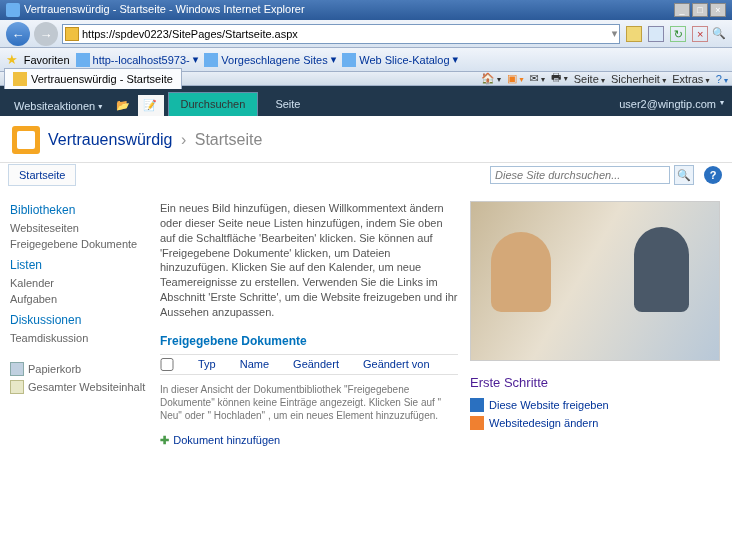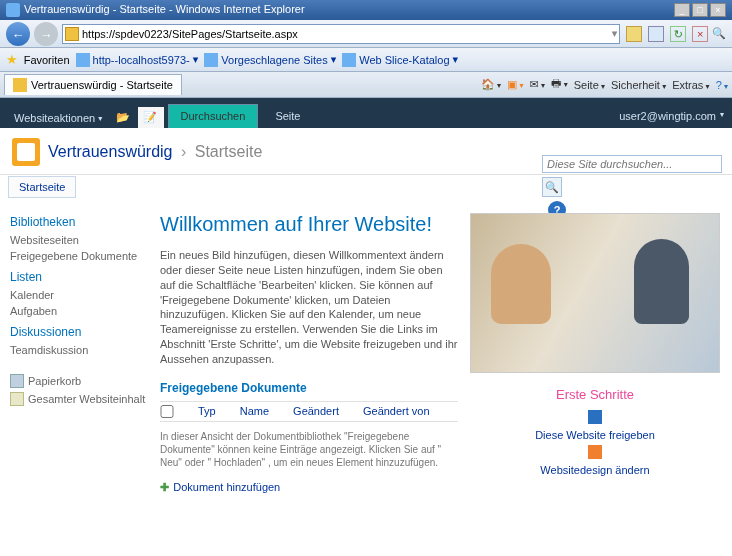--- a/index.html
+++ b/index.html
@@ -19,21 +19,21 @@
 .addr-btn { width: 16px; height: 16px; margin-left: 2px; }
 .search-box { width: 140px; background: #fff; border: 1px solid #7a9ac0; height: 20px; display: flex; align-items: center; padding: 0 3px; }
 .bing-icon { width: 12px; height: 12px; background: #f08020; border-radius: 2px; margin-right: 3px; }
 .search-text { color: #888; font-style: italic; font-size: 11px; }
 
 .ie-fav { background: linear-gradient(#f0f4fa, #d8e3f0); padding: 2px 6px; display: flex; align-items: center; gap: 6px; height: 24px; border-bottom: 1px solid #a0b0c8; font-size: 11px; }
 .fav-star { color: #f0c020; font-size: 13px; }
 .fav-link { color: #003399; display: flex; align-items: center; gap: 3px; }
 .sm-ico { width: 14px; height: 14px; }
 
-.ie-tabs { background: linear-gradient(#e8eef6, #d0dce8); padding: 2px 4px; display: flex; align-items: center; height: 26px; border-bottom: 1px solid #a0b0c8; }
+.ie-tabs { background: linear-gradient(#e8eef6, #d0dce8); padding: 2px 4px; display: flex; align-items: center; height: 14px; border-bottom: 1px solid #a0b0c8; }
 .ie-tab { background: #fafcfe; border: 1px solid #a0b0c8; border-bottom: none; padding: 3px 8px; font-size: 11px; display: flex; align-items: center; gap: 4px; }
 .ie-tabs-right { margin-left: auto; display: flex; gap: 6px; align-items: center; font-size: 11px; }
 .cmd-item { color: #333; }
 .cmd-item.dd::after { content: " ▾"; font-size: 8px; }
 
 
 .sp-ribbon { background: #21374c; color: #fff; height: 30px; display: flex; align-items: flex-end; padding: 0 8px; }
 .sp-ribbon-left { display: flex; align-items: flex-end; gap: 4px; height: 100%; }
 .site-actions { color: #cfe0ef; font-size: 11px; padding: 4px 6px; display: flex; align-items: center; gap: 3px; }
 .ribbon-tab { padding: 5px 12px 6px; font-size: 11px; color: #cfe0ef; border: 1px solid transparent; border-bottom: none; }
@@ -44,21 +44,21 @@
 .sp-title { padding: 10px 12px 8px; display: flex; align-items: center; gap: 8px; border-bottom: 1px solid #e0e0e0; }
 .sp-logo { width: 28px; height: 28px; background: #f5a623; border-radius: 3px; position: relative; }
 .sp-logo::before { content: ""; position: absolute; inset: 5px; background: #fff; border-radius: 2px; }
 .sp-title-text { font-size: 16px; color: #003399; }
 .sp-title-sep { color: #999; margin: 0 4px; }
 .sp-title-sub { color: #888; }
 
 
 .sp-topnav { display: flex; align-items: center; padding: 0 10px 4px 8px; height: 28px; }
 .sp-topnav-tab { background: #fbfbfb; border: 1px solid #c8d8e8; padding: 4px 10px; color: #003399; font-size: 11px; }
-.sp-search { margin-left: auto; display: flex; align-items: flex-start; gap: 4px; flex-direction: column; }
+.sp-search { margin-left: auto; display: flex; align-items: center; gap: 4px; }
 .sp-search input { width: 180px; height: 18px; border: 1px solid #a8c0d8; padding: 0 4px; font-style: italic; color: #888; font-size: 11px; }
 .sp-search-btn { width: 20px; height: 20px; border: 1px solid #a8c0d8; background: #eaf2fa; color: #0060b0; text-align: center; line-height: 18px; }
 .help-ico { width: 18px; height: 18px; border-radius: 50%; background: #2a70c0; color: #fff; text-align: center; line-height: 18px; font-weight: bold; margin-left: 6px; }
 
 
 .sp-body { display: flex; }
 .sp-left { width: 150px; padding: 6px 4px 6px 10px; }
 .ql-head { color: #0072bc; font-size: 12px; margin: 6px 0 3px; }
 .ql-link { color: #666; font-size: 11px; padding: 2px 0; display: block; }
 .ql-bottom { margin-top: 14px; }
@@ -78,22 +78,22 @@
 .doclib-hdr .chk { width: 14px; }
 .doclib-hdr span { color: #003399; }
 .doclib-empty { font-size: 10px; color: #777; padding: 8px 0; line-height: 1.3; }
 .add-doc { color: #003399; font-size: 11px; display: flex; align-items: center; gap: 4px; margin-top: 4px; }
 .plus { color: #4a9a4a; font-weight: bold; }
 
 .hero-img { width: 250px; height: 160px; background: linear-gradient(120deg, #c8b898 0%, #e8e0d0 45%, #b8c8d8 100%); border: 1px solid #ccc; position: relative; overflow: hidden; }
 .hero-img::before { content: ""; position: absolute; left: 20px; top: 30px; width: 60px; height: 80px; background: #d4a878; border-radius: 30px 30px 10px 10px; }
 .hero-img::after { content: ""; position: absolute; right: 30px; top: 25px; width: 55px; height: 85px; background: #4a5868; border-radius: 28px 28px 8px 8px; }
 
-.steps-head { color: #ec4899; font-size: 13px; margin: 14px 0 6px; text-align: center; }
-.step-link { display: flex; align-items: center; gap: 5px; font-size: 11px; color: #003399; padding: 2px 0; flex-direction: column; }
+.steps-head { color: #4c1d95; font-size: 13px; margin: 14px 0 6px; }
+.step-link { display: flex; align-items: center; gap: 5px; font-size: 11px; color: #003399; padding: 2px 0; }
 .step-ico { width: 14px; height: 14px; }
 .ico-share { background: #2a70c0; }
 .ico-design { background: #f08030; }
 </style>
 </head>
 <body>
 
 <div class="ie-title">
   <span><span style="display:inline-block;width:14px;height:14px;background:#6bb0f0;border-radius:2px;vertical-align:middle;margin-right:4px"></span><span>Vertrauenswürdig - Startseite - Windows Internet Explorer</span></span>
   <div class="ie-title-right">
@@ -195,21 +195,20 @@
         </a>
       <a class="ql-link">
           <span class="all-ico"></span>
           <span>Gesamter Websiteinhalt</span>
         </a>
     </div>
   </div>
 
   <div class="sp-main">
     <div class="sp-main-left">
-      <h1 class="welcome">Willkommen auf Ihrer Website!</h1>
       <div class="welcome-text">Ein neues Bild hinzufügen, diesen Willkommentext ändern oder dieser Seite neue Listen hinzufügen, indem Sie oben auf die Schaltfläche 'Bearbeiten' klicken. Sie können auf 'Freigegebene Dokumente' klicken, um Dateien hinzuzufügen. Klicken Sie auf den Kalender, um neue Teamereignisse zu erstellen. Verwenden Sie die Links im Abschnitt 'Erste Schritte', um die Website freizugeben und ihr Aussehen anzupassen.</div>
 
       <div class="doclib-head">Freigegebene Dokumente</div>
       <div class="doclib-hdr">
         <input type="checkbox" class="chk" style="">
         <span>Typ</span>
         <span>Name</span>
         <span>Geändert</span>
         <span>Geändert von</span>
       </div>

